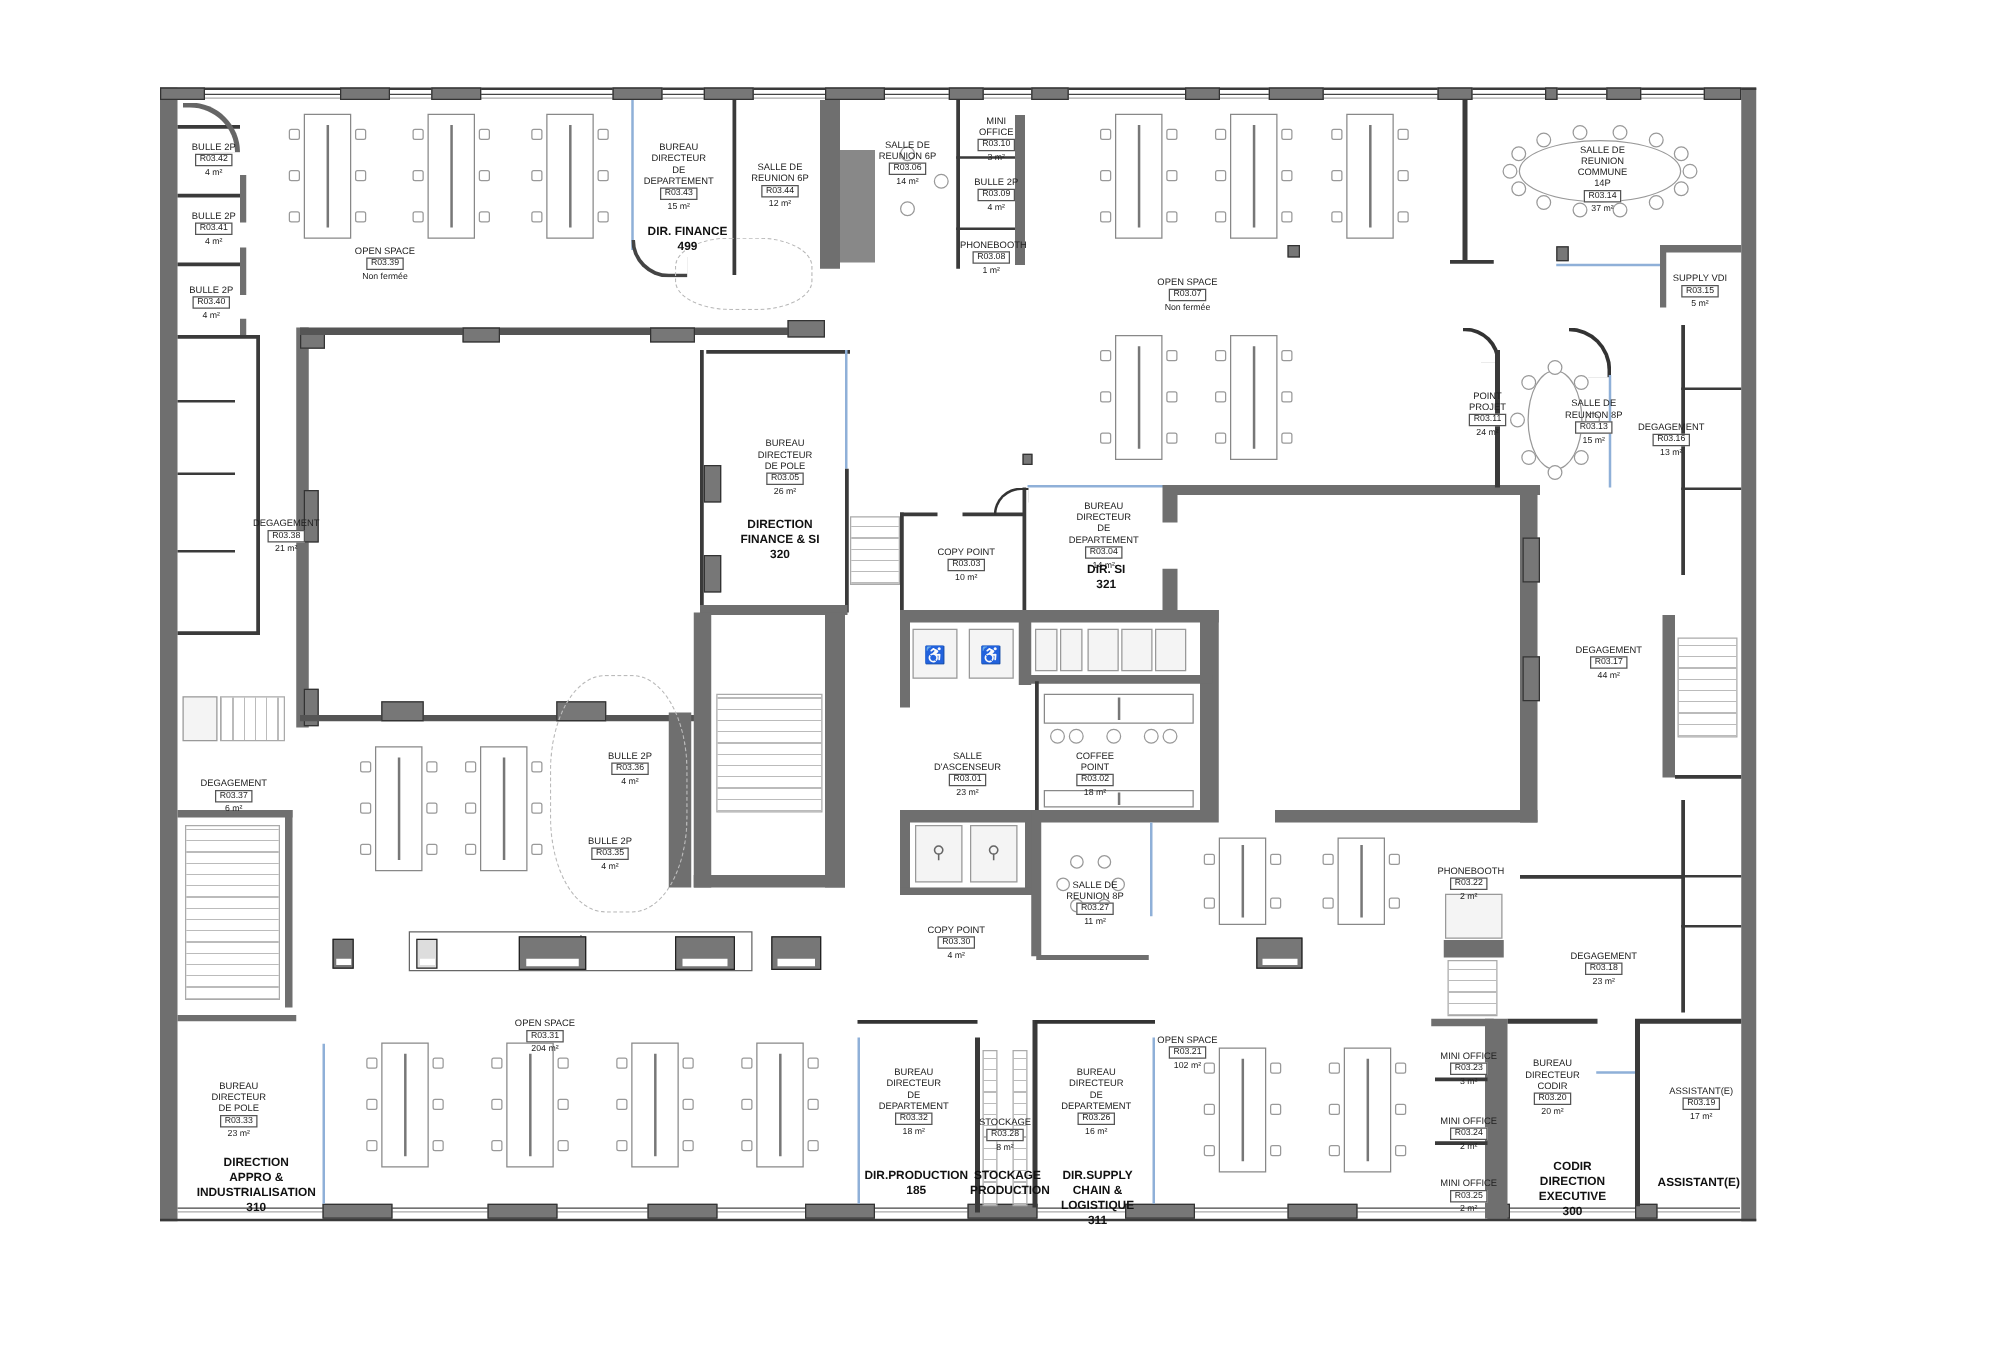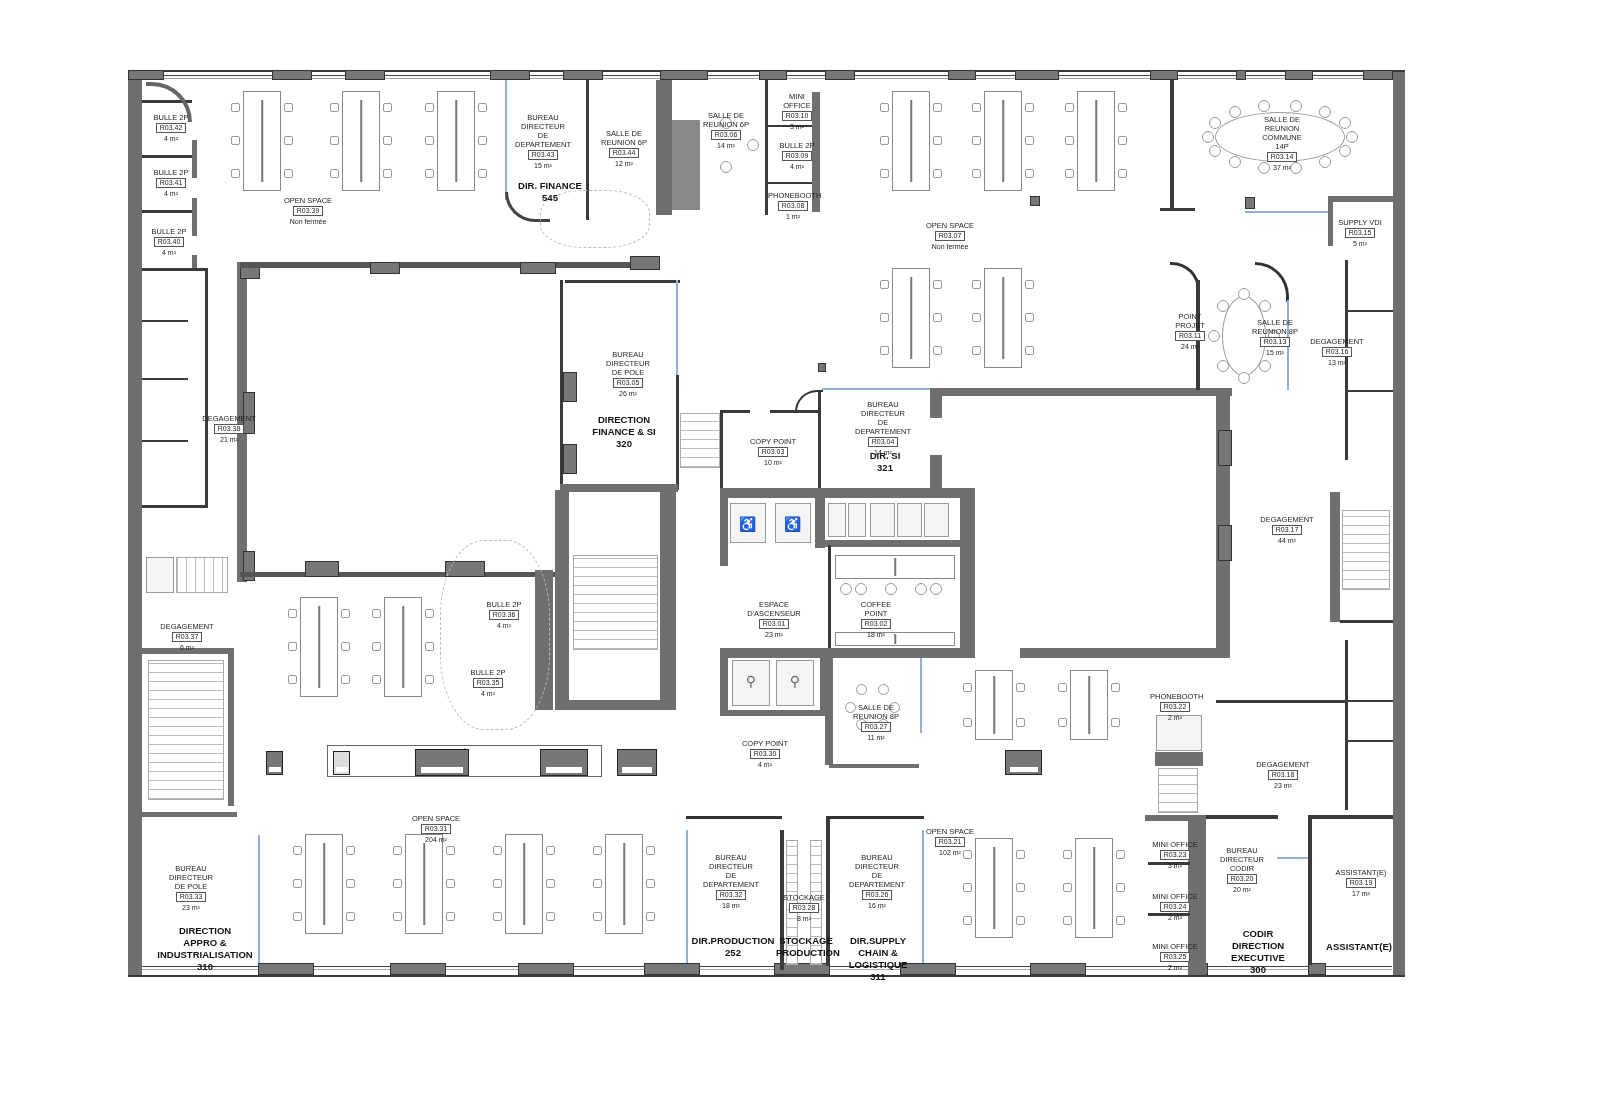--- a/index.html
+++ b/index.html
@@ -422,21 +422,21 @@
 DE POLE</span><span class="code">R03.05</span><span class="area">26 m²</span></div>
       <div class="room" style="left: 748px; top: 437px; width: 50px;"><span class="name">COPY POINT</span><span class="code">R03.03</span><span class="area">10 m²</span></div>
       <div class="room" style="left: 852px; top: 400px; width: 62px;"><span class="name">BUREAU
 DIRECTEUR
 DE
 DEPARTEMENT</span><span class="code">R03.04</span><span class="area">14 m²</span></div>
       <div class="room" style="left: 1258px; top: 515px; width: 58px;"><span class="name">DEGAGEMENT</span><span class="code">R03.17</span><span class="area">44 m²</span></div>
       <div class="room" style="left: 158px; top: 622px; width: 58px;"><span class="name">DEGAGEMENT</span><span class="code">R03.37</span><span class="area">6 m²</span></div>
       <div class="room" style="left: 482px; top: 600px; width: 44px;"><span class="name">BULLE 2P</span><span class="code">R03.36</span><span class="area">4 m²</span></div>
       <div class="room" style="left: 466px; top: 668px; width: 44px;"><span class="name">BULLE 2P</span><span class="code">R03.35</span><span class="area">4 m²</span></div>
-      <div class="room" style="left: 745px; top: 600px; width: 58px;"><span class="name">ESPACE
+      <div class="room" style="left: 745px; top: 600px; width: 58px;"><span class="name">SALLE
 D'ASCENSEUR</span><span class="code">R03.01</span><span class="area">23 m²</span></div>
       <div class="room" style="left: 856px; top: 600px; width: 40px;"><span class="name">COFFEE
 POINT</span><span class="code">R03.02</span><span class="area">18 m²</span></div>
       <div class="room" style="left: 850px; top: 703px; width: 52px;"><span class="name">SALLE DE
 REUNION 8P</span><span class="code">R03.27</span><span class="area">11 m²</span></div>
       <div class="room" style="left: 1150px; top: 692px; width: 50px;"><span class="name">PHONEBOOTH</span><span class="code">R03.22</span><span class="area">2 m²</span></div>
       <div class="room" style="left: 740px; top: 739px; width: 50px;"><span class="name">COPY POINT</span><span class="code">R03.30</span><span class="area">4 m²</span></div>
       <div class="room" style="left: 1254px; top: 760px; width: 58px;"><span class="name">DEGAGEMENT</span><span class="code">R03.18</span><span class="area">23 m²</span></div>
       <div class="room" style="left: 408px; top: 814px; width: 56px;"><span class="name">OPEN SPACE</span><span class="code">R03.31</span><span class="area">204 m²</span></div>
       <div class="room" style="left: 922px; top: 827px; width: 56px;"><span class="name">OPEN SPACE</span><span class="code">R03.21</span><span class="area">102 m²</span></div>
@@ -455,31 +455,31 @@
       <div class="room" style="left: 1152px; top: 840px; width: 46px;"><span class="name">MINI OFFICE</span><span class="code">R03.23</span><span class="area">3 m²</span></div>
       <div class="room" style="left: 1152px; top: 892px; width: 46px;"><span class="name">MINI OFFICE</span><span class="code">R03.24</span><span class="area">2 m²</span></div>
       <div class="room" style="left: 1152px; top: 942px; width: 46px;"><span class="name">MINI OFFICE</span><span class="code">R03.25</span><span class="area">2 m²</span></div>
       <div class="room" style="left: 1214px; top: 846px; width: 56px;"><span class="name">BUREAU
 DIRECTEUR
 CODIR</span><span class="code">R03.20</span><span class="area">20 m²</span></div>
       <div class="room" style="left: 1330px; top: 868px; width: 62px;"><span class="name">ASSISTANT(E)</span><span class="code">R03.19</span><span class="area">17 m²</span></div>
     </div>
   <div id="depts">
       <div class="dept" style="left: 510px; top: 180px; width: 80px;">DIR. FINANCE
-545</div>
+499</div>
       <div class="dept" style="left: 584px; top: 414px; width: 80px;">DIRECTION
 FINANCE &amp; SI
 320</div>
       <div class="dept" style="left: 860px; top: 450px; width: 50px;">DIR. SI
 321</div>
       <div class="dept" style="left: 140px; top: 925px; width: 130px;">DIRECTION
 APPRO &amp; INDUSTRIALISATION
 310</div>
       <div class="dept" style="left: 690px; top: 935px; width: 86px;">DIR.PRODUCTION
-252</div>
+185</div>
       <div class="dept" style="left: 776px; top: 935px; width: 60px;">STOCKAGE
 PRODUCTION</div>
       <div class="dept" style="left: 832px; top: 935px; width: 92px;">DIR.SUPPLY
 CHAIN &amp; LOGISTIQUE
 311</div>
       <div class="dept" style="left: 1206px; top: 928px; width: 104px;">CODIR
 DIRECTION EXECUTIVE
 300</div>
       <div class="dept" style="left: 1318px; top: 941px; width: 82px;">ASSISTANT(E)</div>
     </div>

